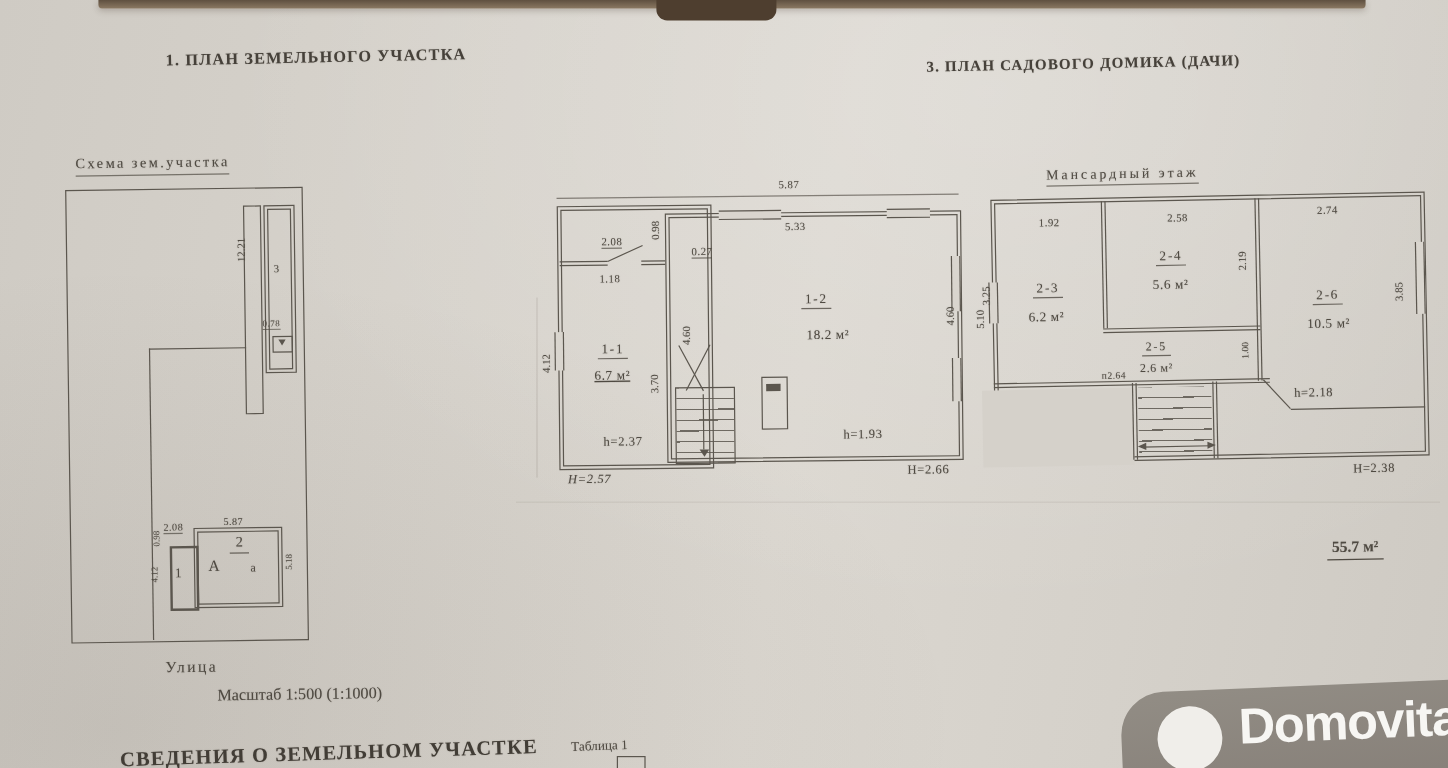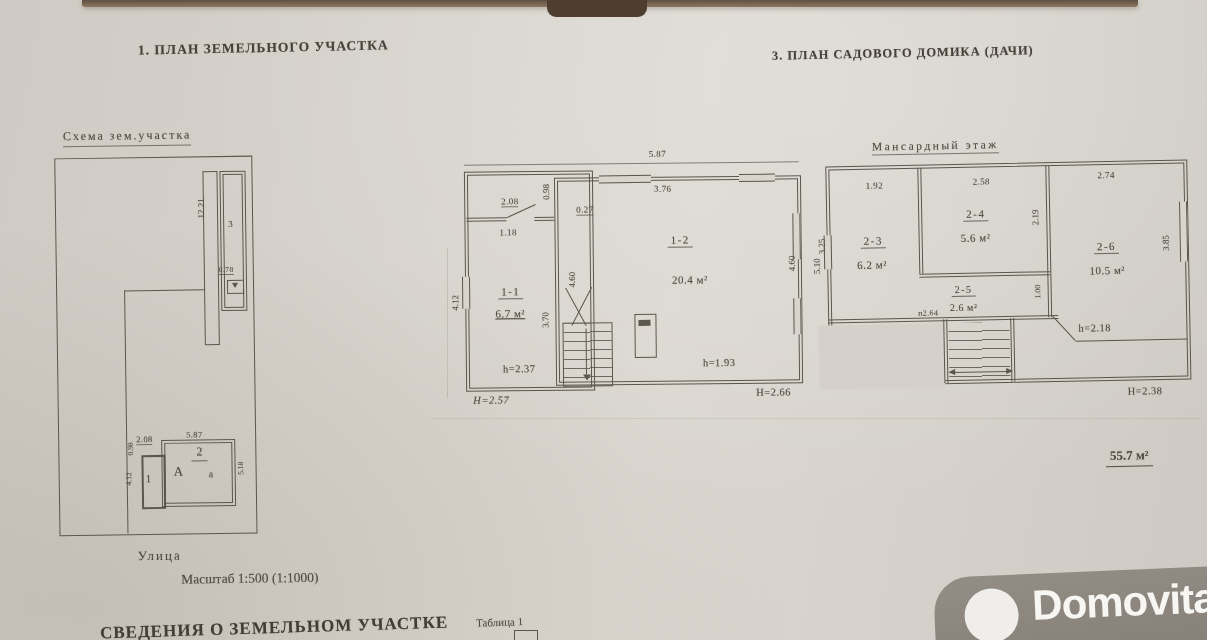--- a/index.html
+++ b/index.html
@@ -83,21 +83,21 @@
     <div class="t vdim" style="left:184px;top:345px;font-size:7.5px;">5.18</div>
     <div class="t" style="left:95px;top:428px;font-size:13px;letter-spacing:2px;">Улица</div>
     <div class="t" style="left:138px;top:452px;font-size:13.5px;">Масштаб 1:500 (1:1000)</div>
   </div>
 
   <div class="grp" style="left:440px;top:140px;width:395px;height:275px;transform:rotate(-0.6deg);">
     <div class="line" style="left:25px;top:23px;width:335px;height:1px;opacity:.7;"></div>
     <div class="t dim" style="left:210px;top:9px;">5.87</div>
     <div class="drect" style="left:25px;top:30px;width:127px;height:218px;"></div>
     <div class="drect" style="left:115px;top:37px;width:245px;height:206px;"></div>
-    <div class="t dim" style="left:215px;top:44px;">3.76</div>
+    <div class="t dim" style="left:215px;top:44px;">5.33</div>
 
     <div class="dwh" style="left:27px;top:76px;width:40px;"></div>
     <div class="dwh" style="left:95px;top:76px;width:20px;"></div>
     <div class="line" style="left:67px;top:76px;width:32px;height:1px;transform:rotate(-24deg);transform-origin:left center;"></div>
     <div class="t dimu" style="left:62px;top:55px;">2.08</div>
     <div class="t vdim" style="left:92px;top:46px;">0.98</div>
     <div class="t dimu" style="left:137px;top:64px;">0.27</div>
     <div class="t dim" style="left:60px;top:86px;">1.18</div>
 
     <div class="t rid" style="left:58px;top:144px;">1-1</div>
@@ -108,22 +108,22 @@
 
     <div class="stairs" style="left:122px;top:182px;width:48px;height:62px;"></div>
     <div class="line" style="left:145px;top:188px;width:1px;height:46px;"></div>
     <div class="tri" style="left:142px;top:234px;border-left:4px solid transparent;border-right:4px solid transparent;border-top:6px solid #5b564e;"></div>
     <div class="line" style="left:126px;top:147px;width:43px;height:1px;transform:rotate(62deg);transform-origin:left top;"></div>
     <div class="line" style="left:152px;top:147px;width:43px;height:1px;transform:rotate(118deg);transform-origin:left top;"></div>
 
     <div class="srect" style="left:194px;top:174px;width:20px;height:42px;"></div>
     <div class="line" style="left:198px;top:180px;width:12px;height:6px;"></div>
 
-    <div class="t rid" style="left:228px;top:94px;">1-2</div>
-    <div class="t area" style="left:232px;top:134px;">20.4 м²</div>
+    <div class="t rid" style="left:228px;top:104px;">1-2</div>
+    <div class="t area" style="left:232px;top:134px;">18.2 м²</div>
 
     <div class="winh" style="left:160px;top:35px;width:52px;"></div>
     <div class="winh" style="left:300px;top:35px;width:36px;"></div>
     <div class="winv" style="left:353px;top:75px;height:46px;"></div>
     <div class="winv" style="left:353px;top:160px;height:36px;"></div>
     <div class="winv" style="left:22px;top:135px;height:32px;"></div>
     <div class="t vdim" style="left:337px;top:120px;">4.60</div>
     <div class="t vdim" style="left:362px;top:123px;">5.10</div>
 
     <div class="t hh" style="left:62px;top:222px;">h=2.37</div>

